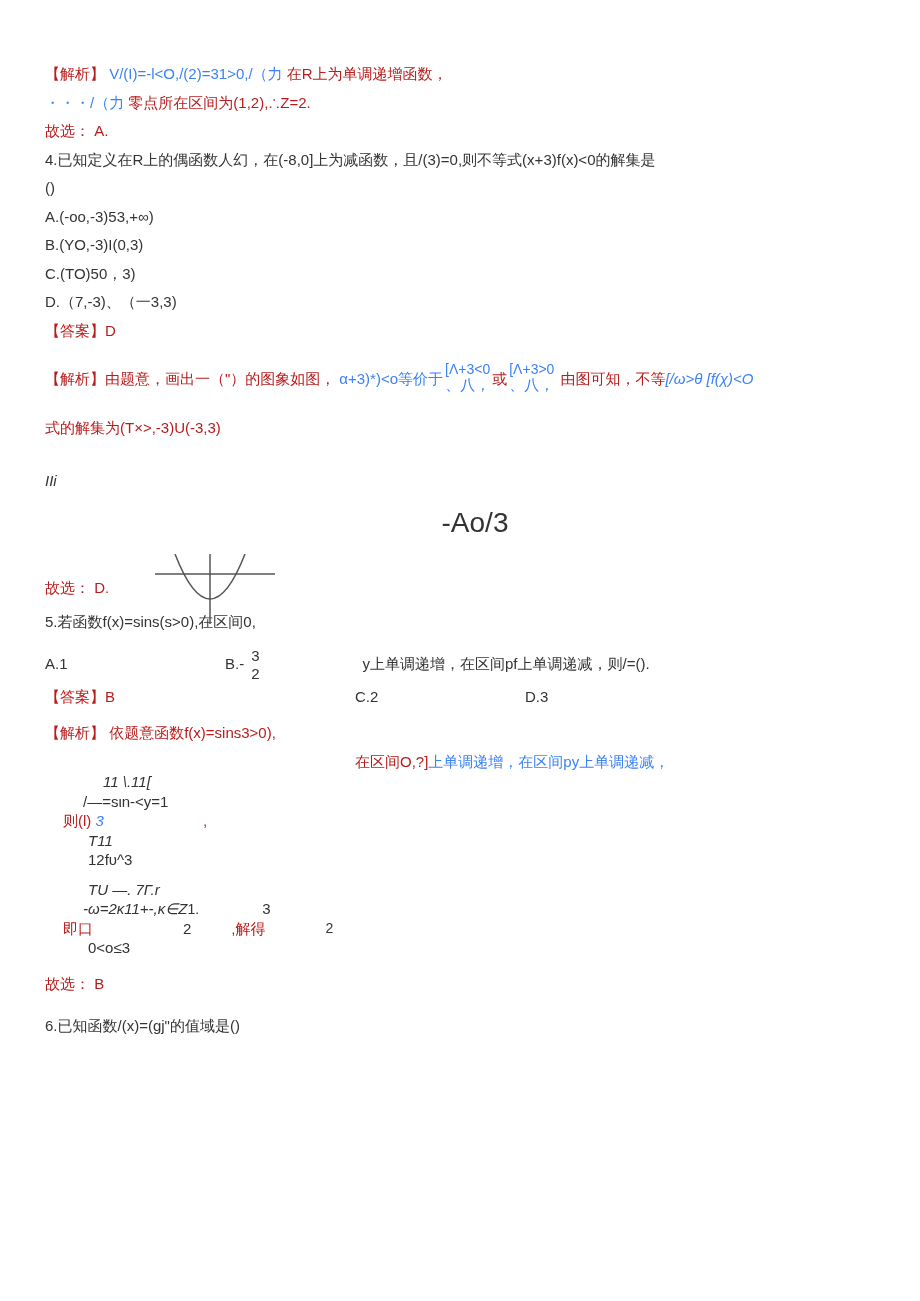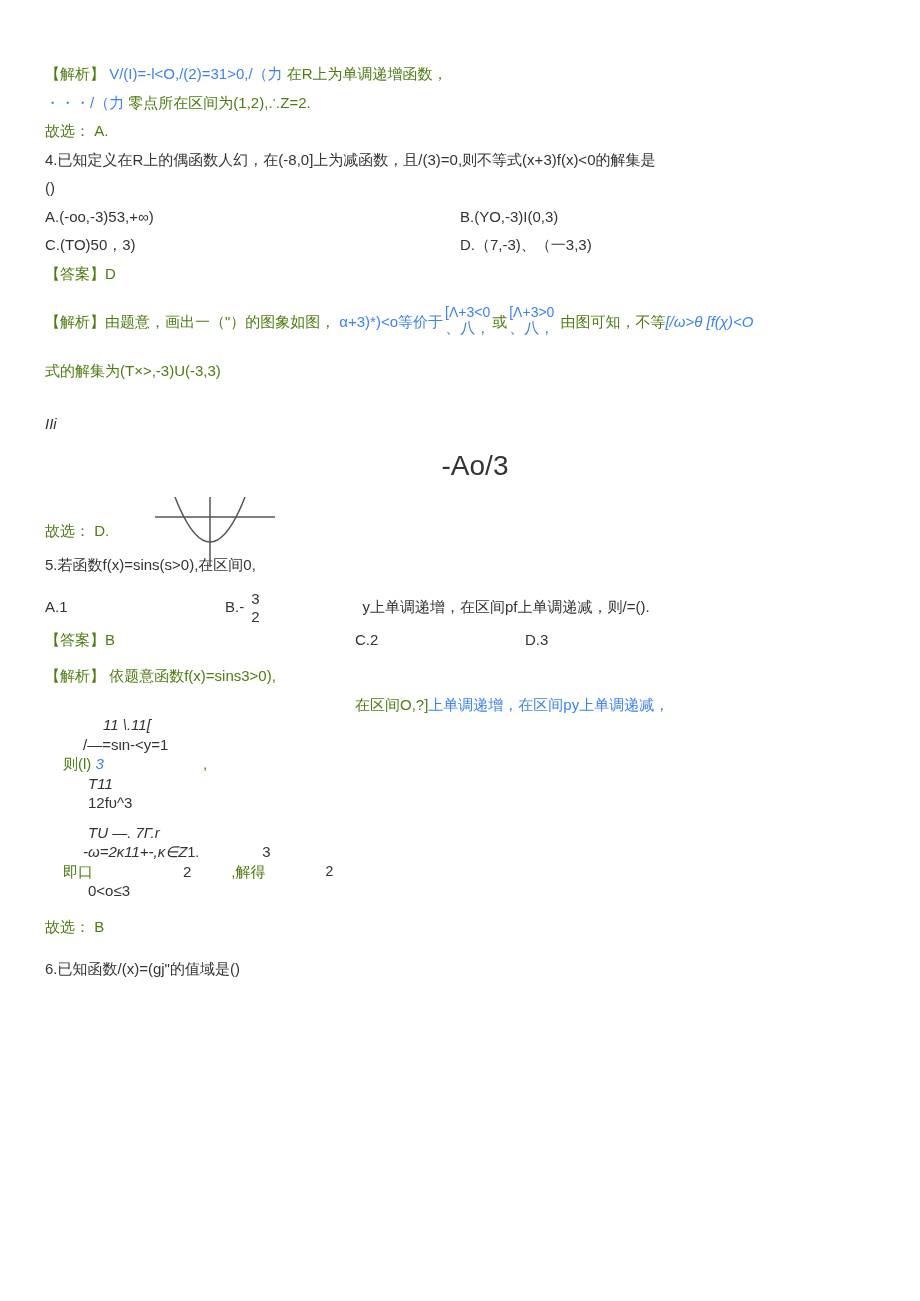--- a/index.html
+++ b/index.html
@@ -6,25 +6,25 @@
     font-family: "Microsoft YaHei", Arial, sans-serif;
     font-size: 15px;
     line-height: 1.9;
     color: #333;
     background: #fff;
     margin: 0;
     padding: 60px 45px 40px 45px;
     width: 920px;
     box-sizing: border-box;
   }
-  .red { color: #4d7c0f; }
+  .red { color: #b91c1c; }
   .black { color: #3b82f6; }
   .row { display:block; }
   .italic { font-style: italic; }
-  .choice-row { display:flex; }
+  .choice-row { display:flex;flex-direction:column; }
   .choice-row > div { flex:1; }
   .big { font-size: 28px; text-align: center; }
   .small { font-size:14px; }
   .svg-wrap { position:relative; display:inline-block; vertical-align:middle; }
   .frac { display:inline-block; vertical-align:middle; text-align:center; line-height:1.2; }
   .frac .top { display:block; border-bottom:1px solid #333; padding:0 3px;}
   .frac .bot { display:block; padding:0 3px;}
   .pad-left { padding-left: 30px; }
   .block-indent { margin-left:18px; }
 </style>

